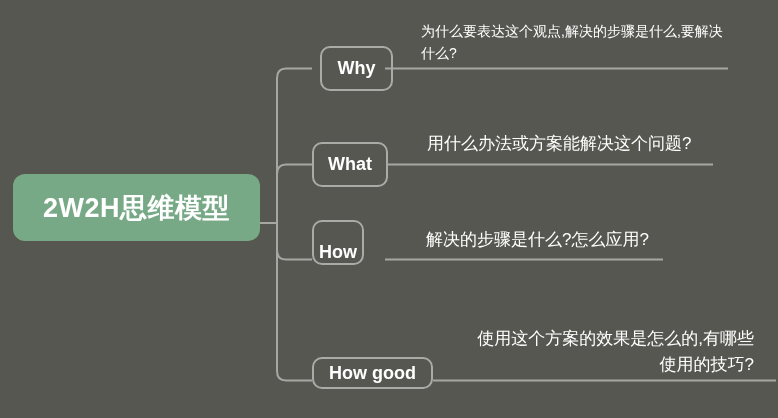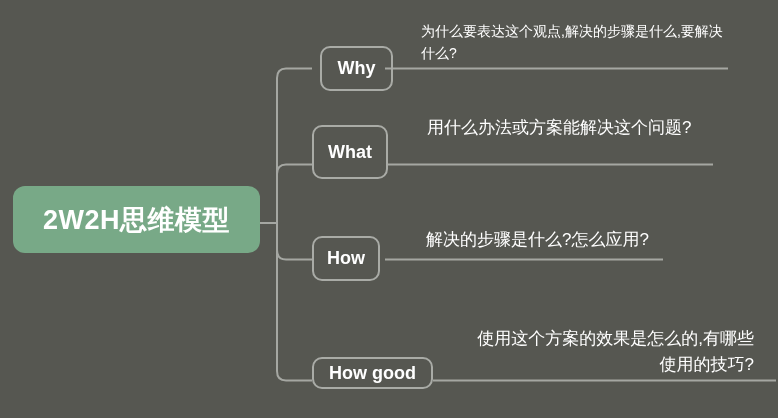--- a/index.html
+++ b/index.html
@@ -20,21 +20,21 @@
     top: 0;
   }
   .canvas svg path {
     fill: none;
     stroke: var(--c-connector, #a5a7a2);
     stroke-width: 2;
   }
   .root-topic {
     position: absolute;
     left: 13px;
-    top: 186px;
+    top: 174px;
     width: 247px;
     height: 67px;
     box-sizing: border-box;
     background: var(--c-root-fill, #78a987);
     border-radius: 12px;
     display: flex;
     align-items: center;
     justify-content: center;
     color: var(--c-text, #ffffff);
     font-size: 27px;
@@ -48,30 +48,30 @@
     border-radius: 10px;
     background: transparent;
     display: flex;
     align-items: center;
     justify-content: center;
     color: var(--c-text, #ffffff);
     font-size: 18px;
     font-weight: bold;
   }
   .node-why      { left: 312px; top: 46px;  width: 73px;  height: 45px; margin-left: 8px; }
-  .node-what     { left: 312px; top: 125px; width: 76px;  height: 54px; }
-  .node-how      { left: 312px; top: 236px; width: 68px;  height: 45px; }
+  .node-what     { left: 312px; top: 142px; width: 76px;  height: 45px; }
+  .node-how      { left: 312px; top: 220px; width: 52px;  height: 45px; align-items: flex-end; }
   .node-how-good { left: 312px; top: 357px; width: 121px; height: 32px; }
   .branch-desc {
     position: absolute;
     color: var(--c-text, #ffffff);
     word-break: break-all;
   }
   .desc-why      { left: 421px; top: 20px;  width: 310px; font-size: 14px; line-height: 22px; }
-  .desc-what     { left: 427px; top: 118px; font-size: 17px; line-height: 20px; white-space: nowrap; }
+  .desc-what     { left: 427px; top: 134px; font-size: 17px; line-height: 20px; white-space: nowrap; }
   .desc-how      { left: 420px; top: 230px; font-size: 17px; line-height: 20px; white-space: nowrap; margin-left: 6px; }
   .desc-how-good { left: 462px; top: 326px; width: 292px; font-size: 17px; line-height: 26px; text-align: right; }
 </style>
 </head>
 <body>
 
 <div class="canvas">
 
   <svg width="778" height="418" aria-hidden="true">
     <path d="M260,223 L277,223"></path>

